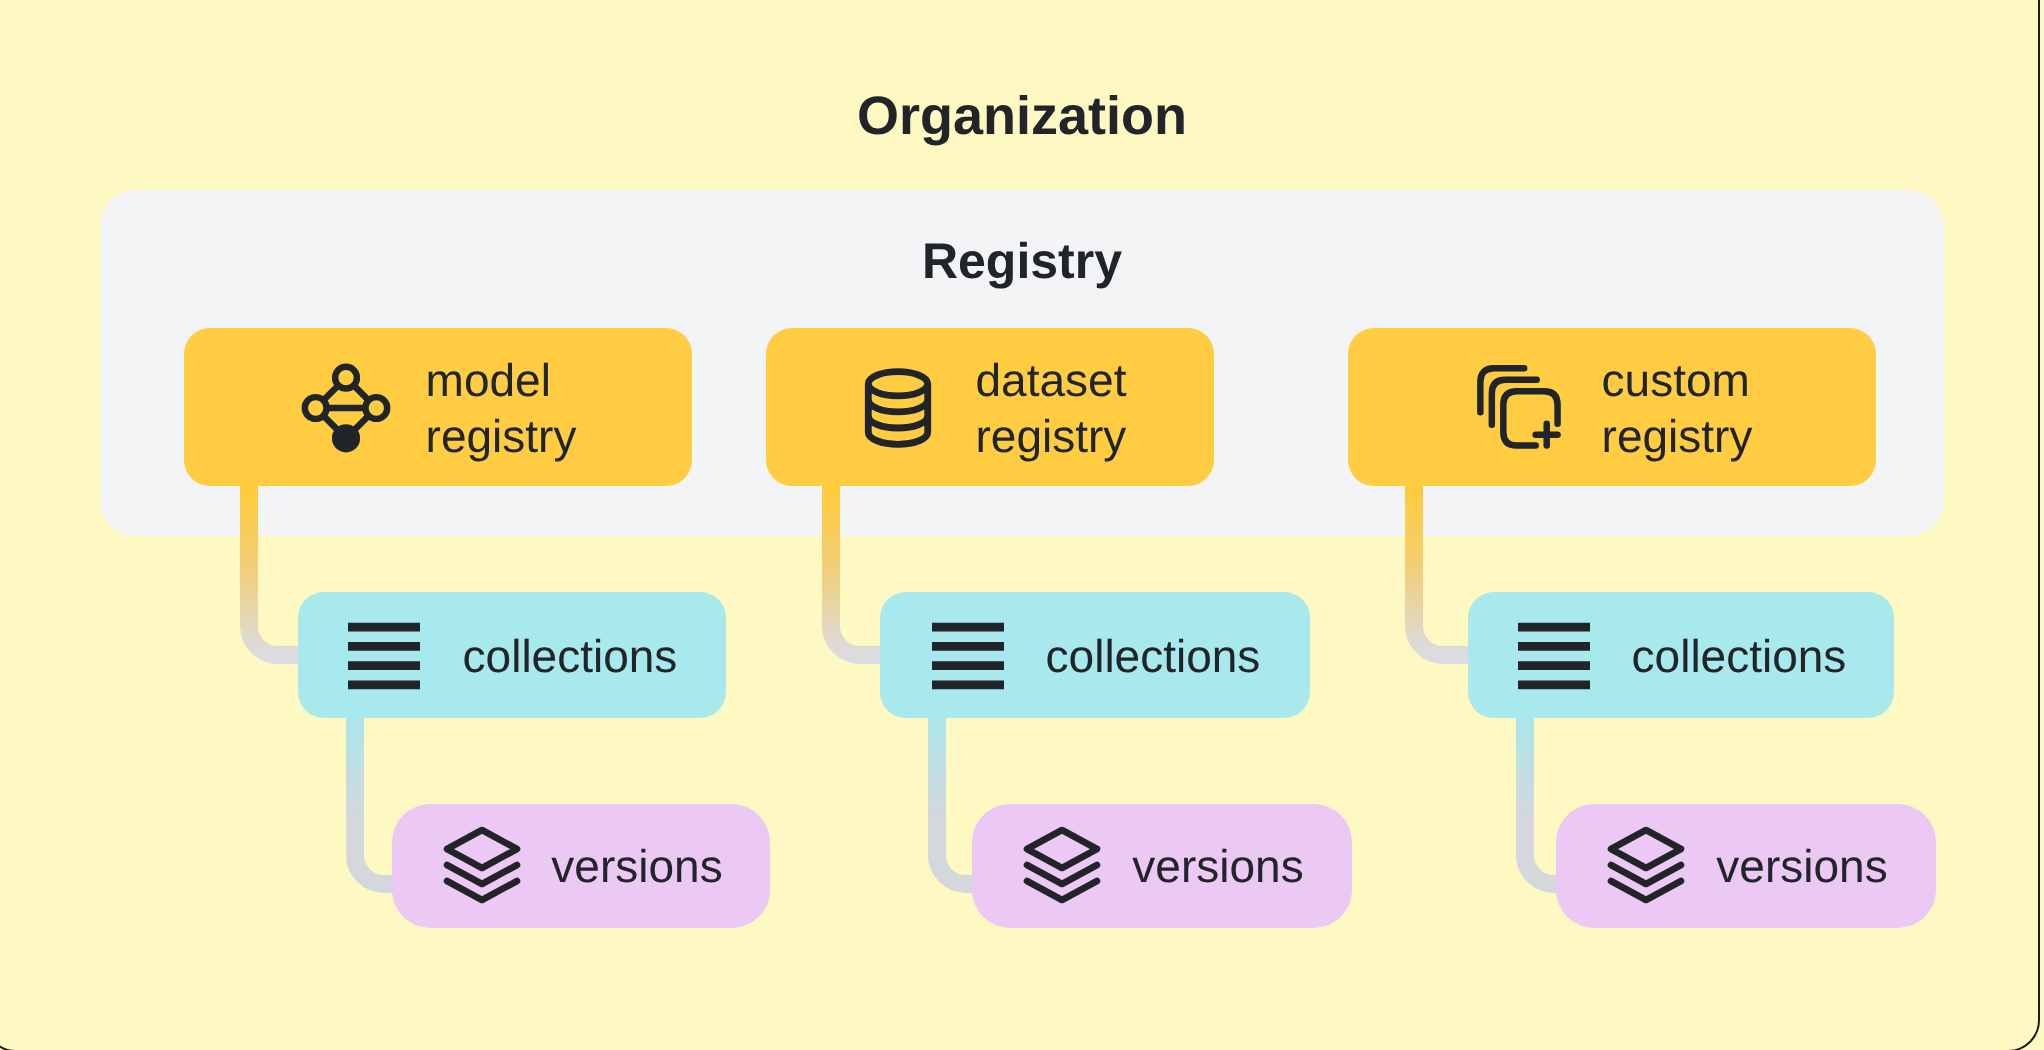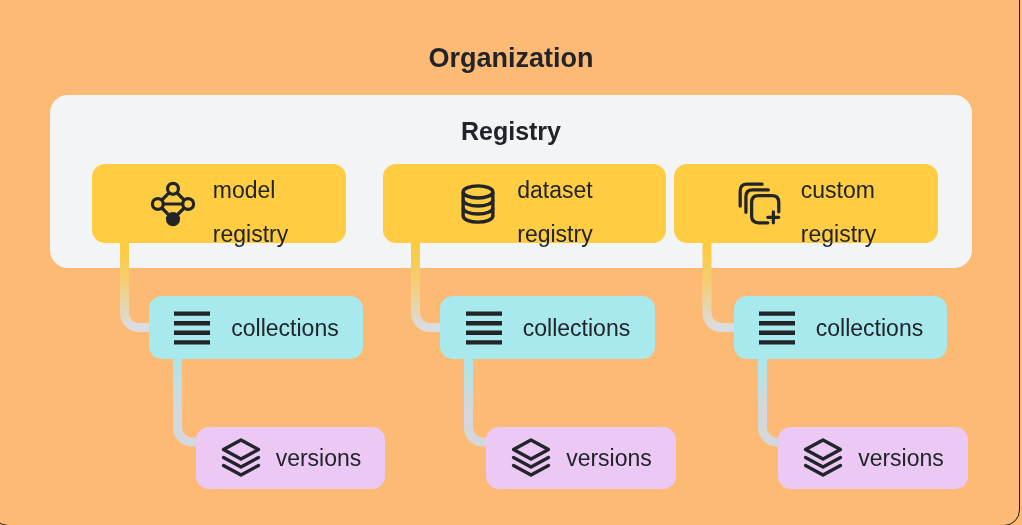--- a/index.html
+++ b/index.html
@@ -3,21 +3,21 @@
 <meta charset="utf-8">
 <style>
   html,body{margin:0;padding:0;background:#ffffff;}
   body{
     font-family:"Liberation Sans","DejaVu Sans",sans-serif;
     color:var(--ink,#212429);
   }
   .canvas{
     position:relative;
     width:1022px;height:525px;
-    background:#fdba74;
+    background:#fef9c3;
     overflow:hidden;
   }
   
   .frame{
     position:absolute;left:-8px;top:-18px;width:1026px;height:542px;
     border:1.8px solid #1c1c1c;border-radius:16px;
     pointer-events:none;
   }
   .diagram-title{
     position:absolute;left:0;right:0;top:42px;
@@ -40,36 +40,36 @@
     position:absolute;left:0;top:0;width:1022px;height:525px;
     pointer-events:none;
   }
   .box{
     position:absolute;
     display:flex;align-items:center;justify-content:center;
     border-radius:13px;
   }
   .reg-box{top:164px;height:79px;background:var(--registry-box,#FFCC42);gap:17px;}
   #reg1{left:92px;width:254px}
-  #reg2{left:383px;width:283px}
+  #reg2{left:383px;width:224px}
   #reg3{left:674px;width:264px}
   .col-box{top:296px;height:63px;background:var(--collections-box,#A8E9ED);gap:20px;}
   #col1{left:149px;width:214px}
   #col2{left:440px;width:215px}
   #col3{left:734px;width:213px}
-  .ver-box{top:427px;height:62px;background:var(--versions-box,#ECC8F4);gap:14px;}
+  .ver-box{top:402px;height:62px;background:var(--versions-box,#ECC8F4);gap:14px;border-radius:19px;}
   #ver1{left:196px;width:189px}
   #ver2{left:486px;width:190px}
   #ver3{left:778px;width:190px}
   .label{
     font-size:23px;line-height:28px;font-weight:400;
     color:var(--ink,#212429);
     white-space:nowrap;
   }
-  .reg-label div{text-align:left;margin-top:16px;}
+  .reg-label div{text-align:left;}
   .icon{display:block;color:var(--ink,#23262C);flex:0 0 auto;}
 </style>
 </head>
 <body>
 
 <div class="canvas">
 
   <div class="diagram-title">Organization</div>
 
   <div class="panel">

